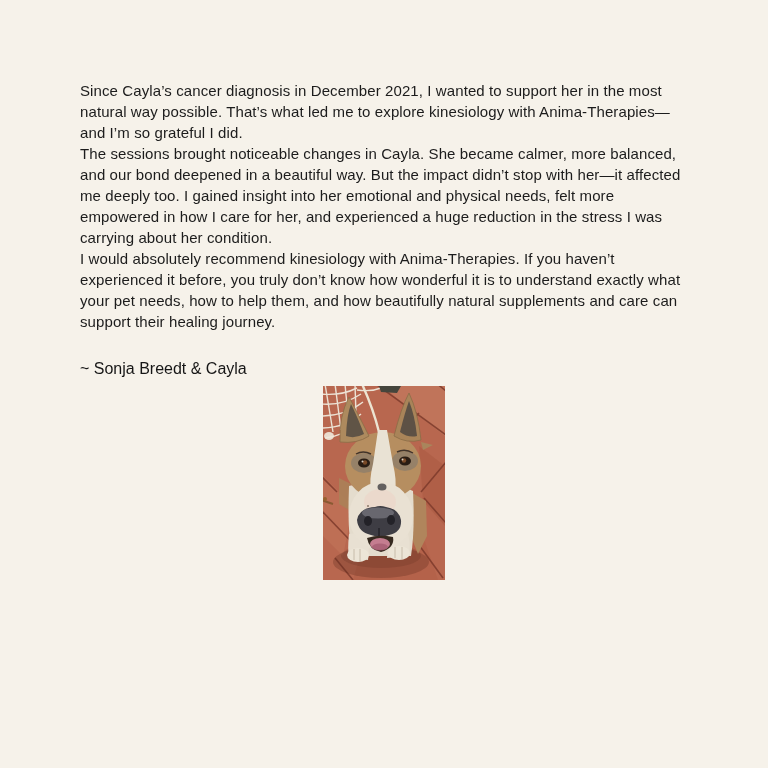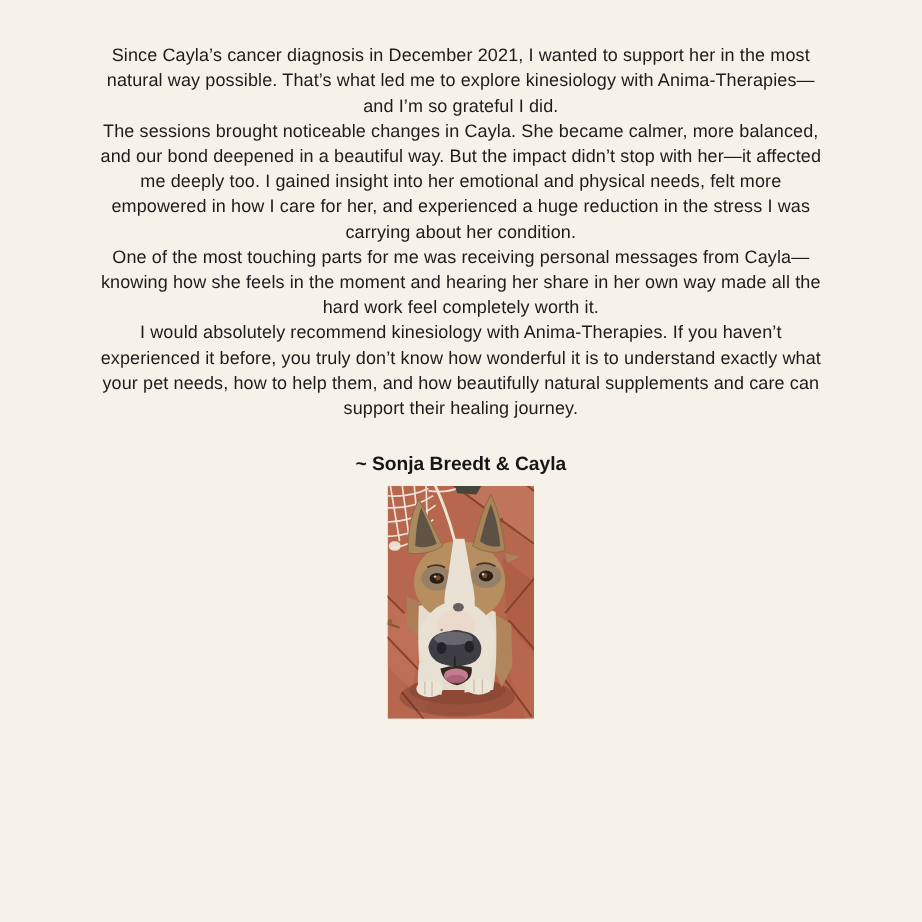--- a/index.html
+++ b/index.html
@@ -7,56 +7,55 @@
     padding: 0;
     width: 768px;
     height: 768px;
     background: #f6f2ea;
     font-family: "Liberation Sans", sans-serif;
     overflow: hidden;
   }
   .content {
     width: 608px;
     margin: 0 auto;
-    padding-top: 36px;
-    text-align: center;
+    padding-top: 80px;
+    text-align: left;
     color: #1c1c1c;
   }
   .paragraphs p {
     margin: 0;
     font-size: 15px;
     line-height: 21px;
     letter-spacing: 0.1px;
   }
   .signature {
     margin: 26px 0 7px 0;
     font-size: 16px;
     line-height: 21px;
-    font-weight: bold;
+    font-weight: normal;
     color: #161616;
   }
   .photo {
     margin: 0;
   }
   .photo svg {
     display: block;
     margin: 0 auto;
     width: 122px;
     height: 194px;
   }
 </style>
 </head>
 <body style="background-color: rgb(246, 242, 234);">
 
 <div class="content" style="color: rgb(28, 28, 28);">
 
   <div class="paragraphs">
       <p>Since Cayla’s cancer diagnosis in December 2021, I wanted to support her in the most natural way possible. That’s what led me to explore kinesiology with Anima-Therapies—and I’m so grateful I did.</p>
       <p>The sessions brought noticeable changes in Cayla. She became calmer, more balanced, and our bond deepened in a beautiful way. But the impact didn’t stop with her—it affected me deeply too. I gained insight into her emotional and physical needs, felt more empowered in how I care for her, and experienced a huge reduction in the stress I was carrying about her condition.</p>
-      <p>One of the most touching parts for me was receiving personal messages from Cayla—knowing how she feels in the moment and hearing her share in her own way made all the hard work feel completely worth it.</p>
       <p>I would absolutely recommend kinesiology with Anima-Therapies. If you haven’t experienced it before, you truly don’t know how wonderful it is to understand exactly what your pet needs, how to help them, and how beautifully natural supplements and care can support their healing journey.</p>
     </div>
 
   <div class="signature">~ Sonja Breedt &amp; Cayla</div>
 
   <figure class="photo">
     <svg viewBox="0 0 122 194" role="img" xmlns="http://www.w3.org/2000/svg" aria-label="White bull terrier dog Cayla with tan ears looking up at the camera, on a white leash, standing on a terracotta tiled floor beside a white wire chair">
 
       <rect x="0" y="0" width="122" height="194" fill="#b8674f"></rect>
       <polygon points="60,0 122,0 122,50 80,18" fill="#c37a5f" opacity="0.7"></polygon>

